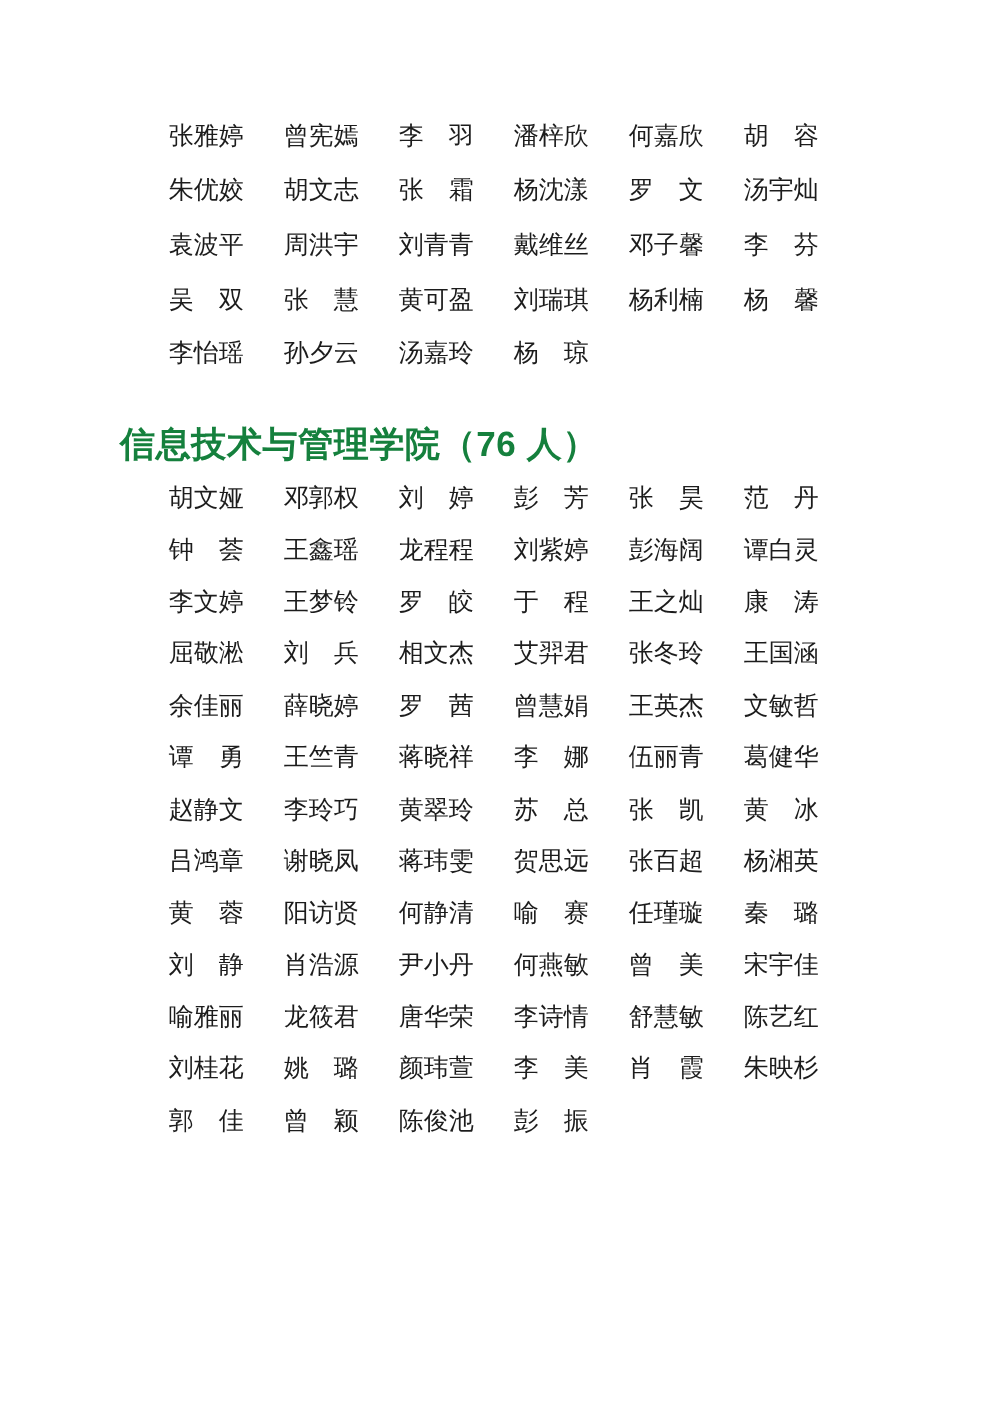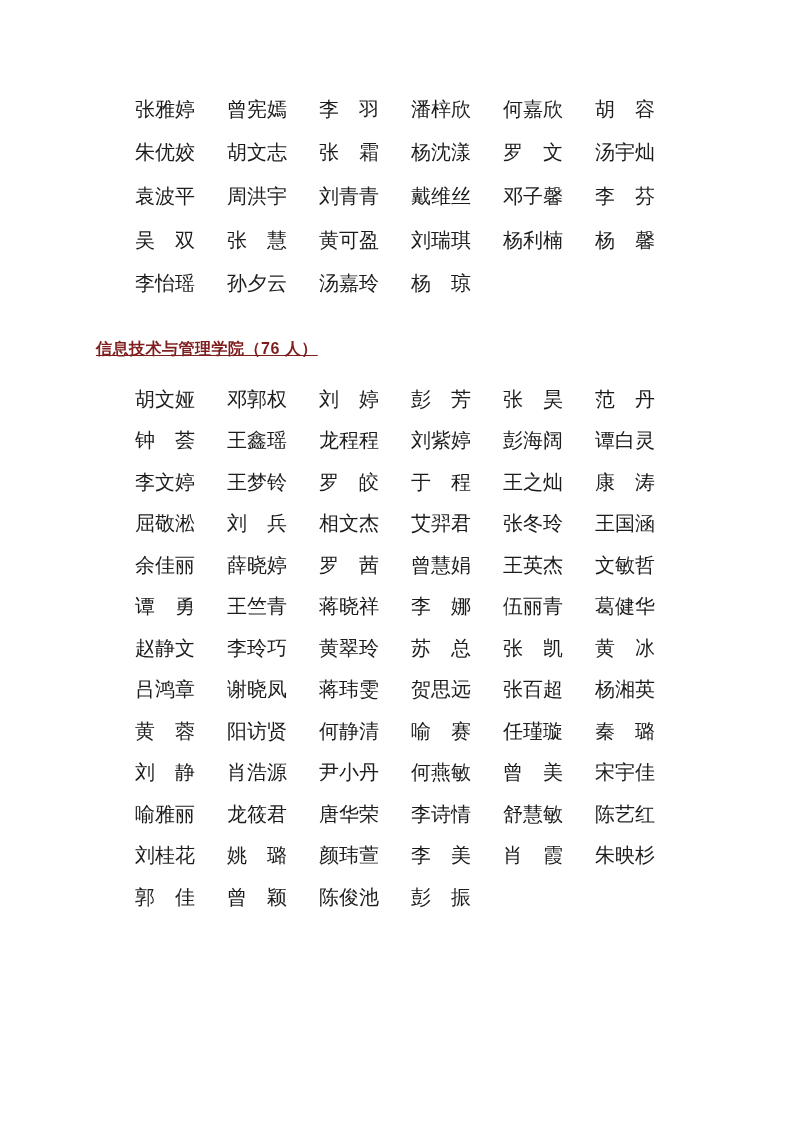--- a/index.html
+++ b/index.html
@@ -48,26 +48,25 @@
   .ch {
     display: inline-block;
   }
   .heading {
     position: absolute;
     left: 96px;
     top: 339px;
     margin: 0;
     font-family: "Liberation Sans", "DejaVu Sans", sans-serif;
     font-weight: 700;
-    font-size: 16px;
+    font-size: 28px;
     line-height: 1.2;
-    color: #7f1d1d;
+    color: #15803d;
     letter-spacing: 0.5px;
     white-space: nowrap;
-    text-decoration: underline;
   }
 </style>
 </head>
 <body>
 
 <main>
   <div class="grid sec1" id="grid1">
       <span class="name">
         <span class="ch">张</span>
         <span class="ch">雅</span>

